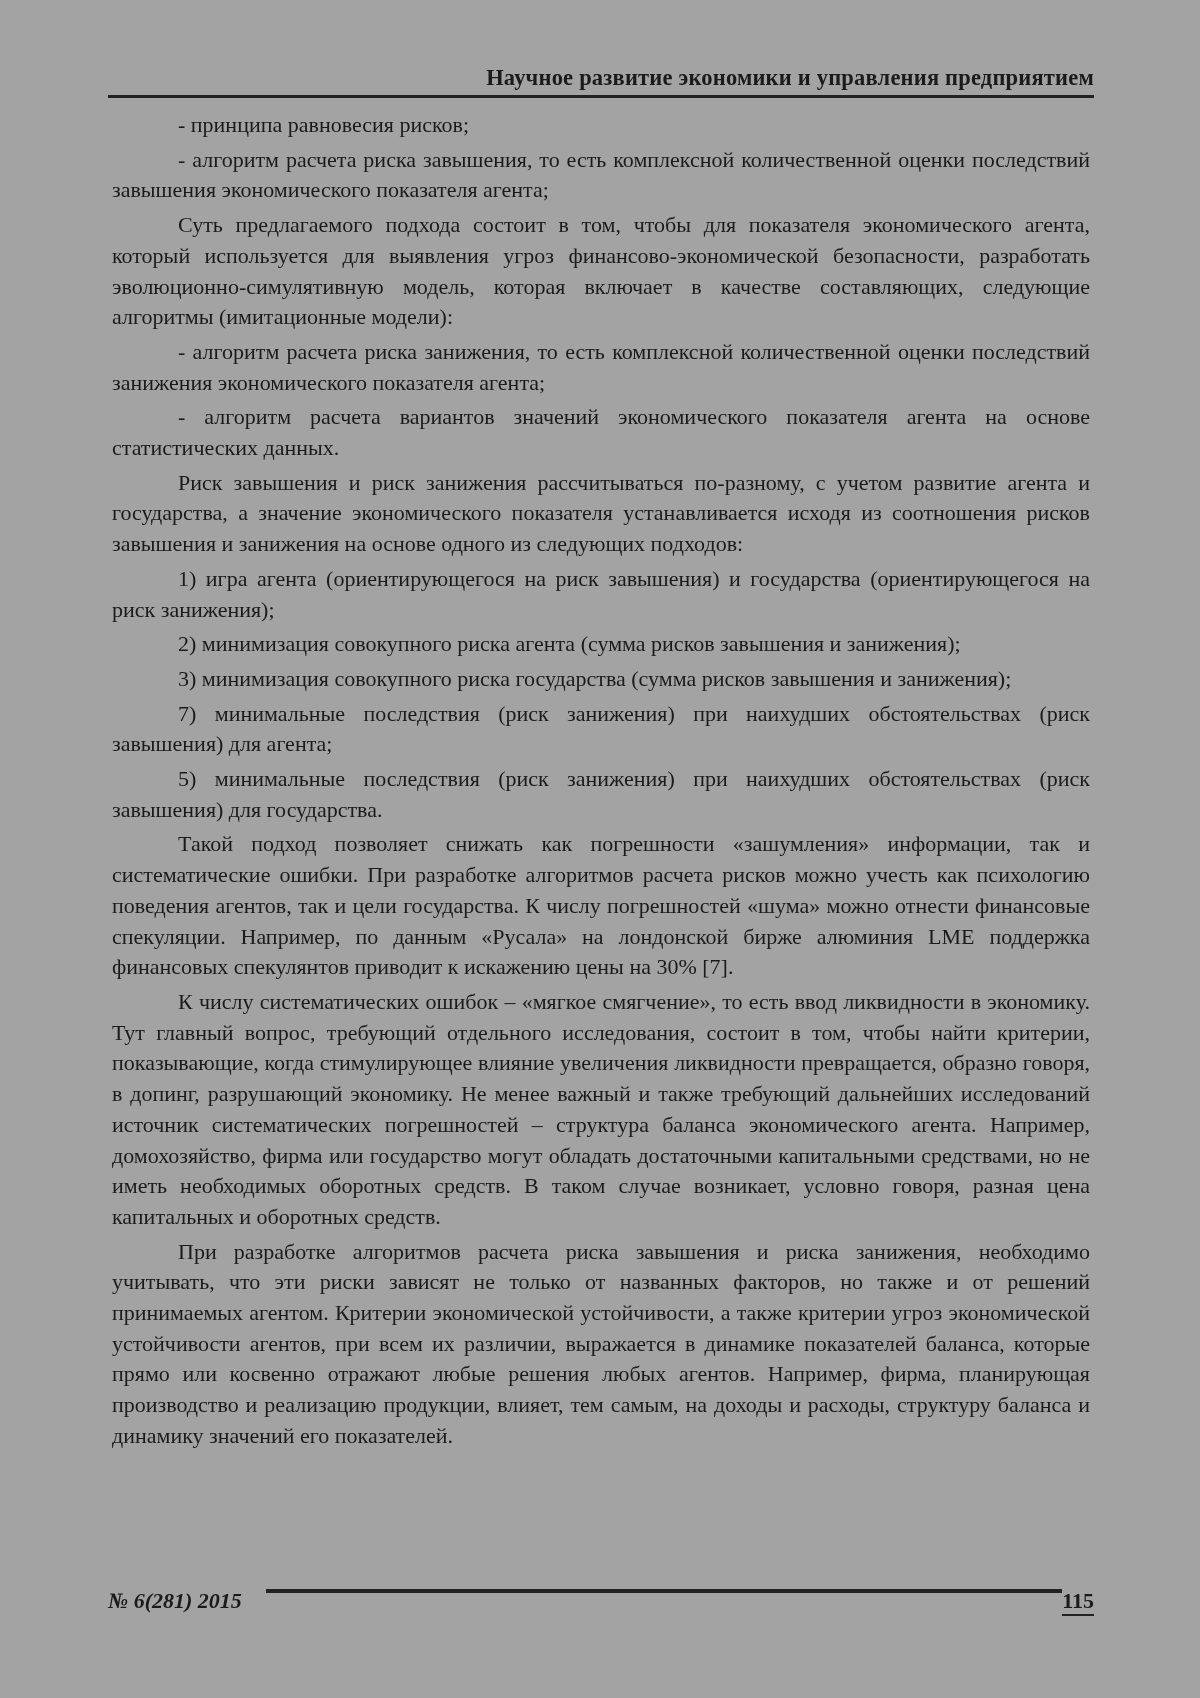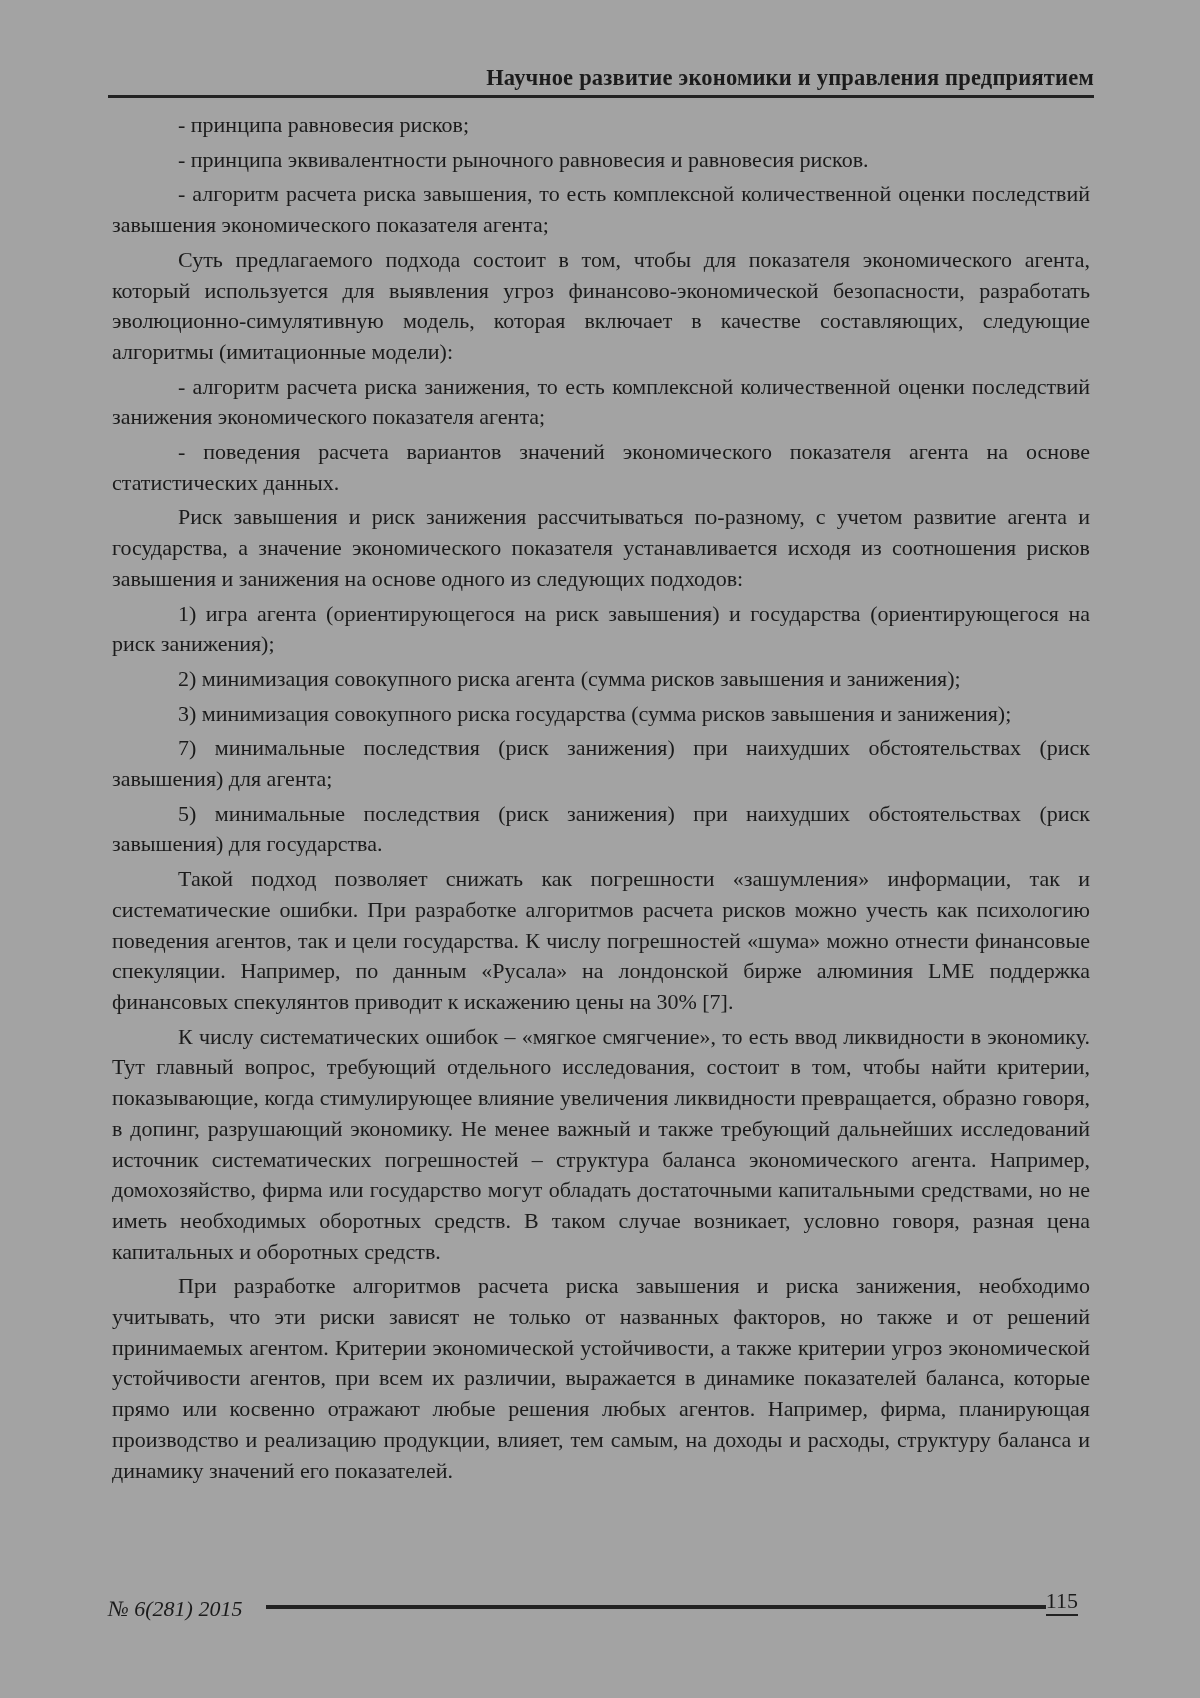--- a/index.html
+++ b/index.html
@@ -40,25 +40,25 @@
   }
   .content p {
     margin: 4px;
     padding: 0;
     text-indent: 66px;
   }
   .footer {
     position: absolute;
     top: 1589px;
     left: 108px;
-    right: 122px;
+    right: 106px;
     display: flex;
-    align-items: center;
+    align-items: flex-start;
     font-size: 22px;
-    font-weight: normal;
+    font-weight: bold;
     line-height: 1.1;
   }
   .footer-issue {
     font-style: italic;
     white-space: nowrap;
   }
   .footer-rule {
     flex: 1 1 auto;
     border-bottom: 4px solid #222222;
     margin: 0 0 3px 24px;
@@ -75,25 +75,24 @@
 <body>
 
 <div class="page">
 
   <div class="running-header">
     <span>Научное развитие экономики и управления предприятием</span>
   </div>
 
   <div class="content">
     <p>- принципа равновесия рисков;</p>
-    <p>- принципа эквивалентности рыночного равновесия и равновесия рисков.</p>
     <p>- алгоритм расчета риска завышения, то есть комплексной количественной оценки последствий завышения экономического показателя агента;</p>
     <p>Суть предлагаемого подхода состоит в том, чтобы для показателя экономического агента, который используется для выявления угроз финансово-экономической безопасности, разработать эволюционно-симулятивную модель, которая включает в качестве составляющих, следующие алгоритмы (имитационные модели):</p>
     <p>- алгоритм расчета риска занижения, то есть комплексной количественной оценки последствий занижения экономического показателя агента;</p>
-    <p>- поведения расчета вариантов значений экономического показателя агента на основе статистических данных.</p>
+    <p>- алгоритм расчета вариантов значений экономического показателя агента на основе статистических данных.</p>
     <p>Риск завышения и риск занижения рассчитываться по-разному, с учетом развитие агента и государства, а значение экономического показателя устанавливается исходя из соотношения рисков завышения и занижения на основе одного из следующих подходов:</p>
     <p>1) игра агента (ориентирующегося на риск завышения) и государства (ориентирующегося на риск занижения);</p>
     <p>2) минимизация совокупного риска агента (сумма рисков завышения и занижения);</p>
     <p>3) минимизация совокупного риска государства (сумма рисков завышения и занижения);</p>
     <p>7) минимальные последствия (риск занижения) при наихудших обстоятельствах (риск завышения) для агента;</p>
     <p>5) минимальные последствия (риск занижения) при наихудших обстоятельствах (риск завышения) для государства.</p>
     <p>Такой подход позволяет снижать как погрешности «зашумления» информации, так и систематические ошибки. При разработке алгоритмов расчета рисков можно учесть как психологию поведения агентов, так и цели государства. К числу погрешностей «шума» можно отнести финансовые спекуляции. Например, по данным «Русала» на лондонской бирже алюминия LME поддержка финансовых спекулянтов приводит к искажению цены на 30% [7].</p>
     <p>К числу систематических ошибок – «мягкое смягчение», то есть ввод ликвидности в экономику. Тут главный вопрос, требующий отдельного исследования, состоит в том, чтобы найти критерии, показывающие, когда стимулирующее влияние увеличения ликвидности превращается, образно говоря, в допинг, разрушающий экономику. Не менее важный и также требующий дальнейших исследований источник систематических погрешностей – структура баланса экономического агента. Например, домохозяйство, фирма или государство могут обладать достаточными капитальными средствами, но не иметь необходимых оборотных средств. В таком случае возникает, условно говоря, разная цена капитальных и оборотных средств.</p>
     <p>При разработке алгоритмов расчета риска завышения и риска занижения, необходимо учитывать, что эти риски зависят не только от названных факторов, но также и от решений принимаемых агентом. Критерии экономической устойчивости, а также критерии угроз экономической устойчивости агентов, при всем их различии, выражается в динамике показателей баланса, которые прямо или косвенно отражают любые решения любых агентов. Например, фирма, планирующая производство и реализацию продукции, влияет, тем самым, на доходы и расходы, структуру баланса и динамику значений его показателей.</p>
   </div>

